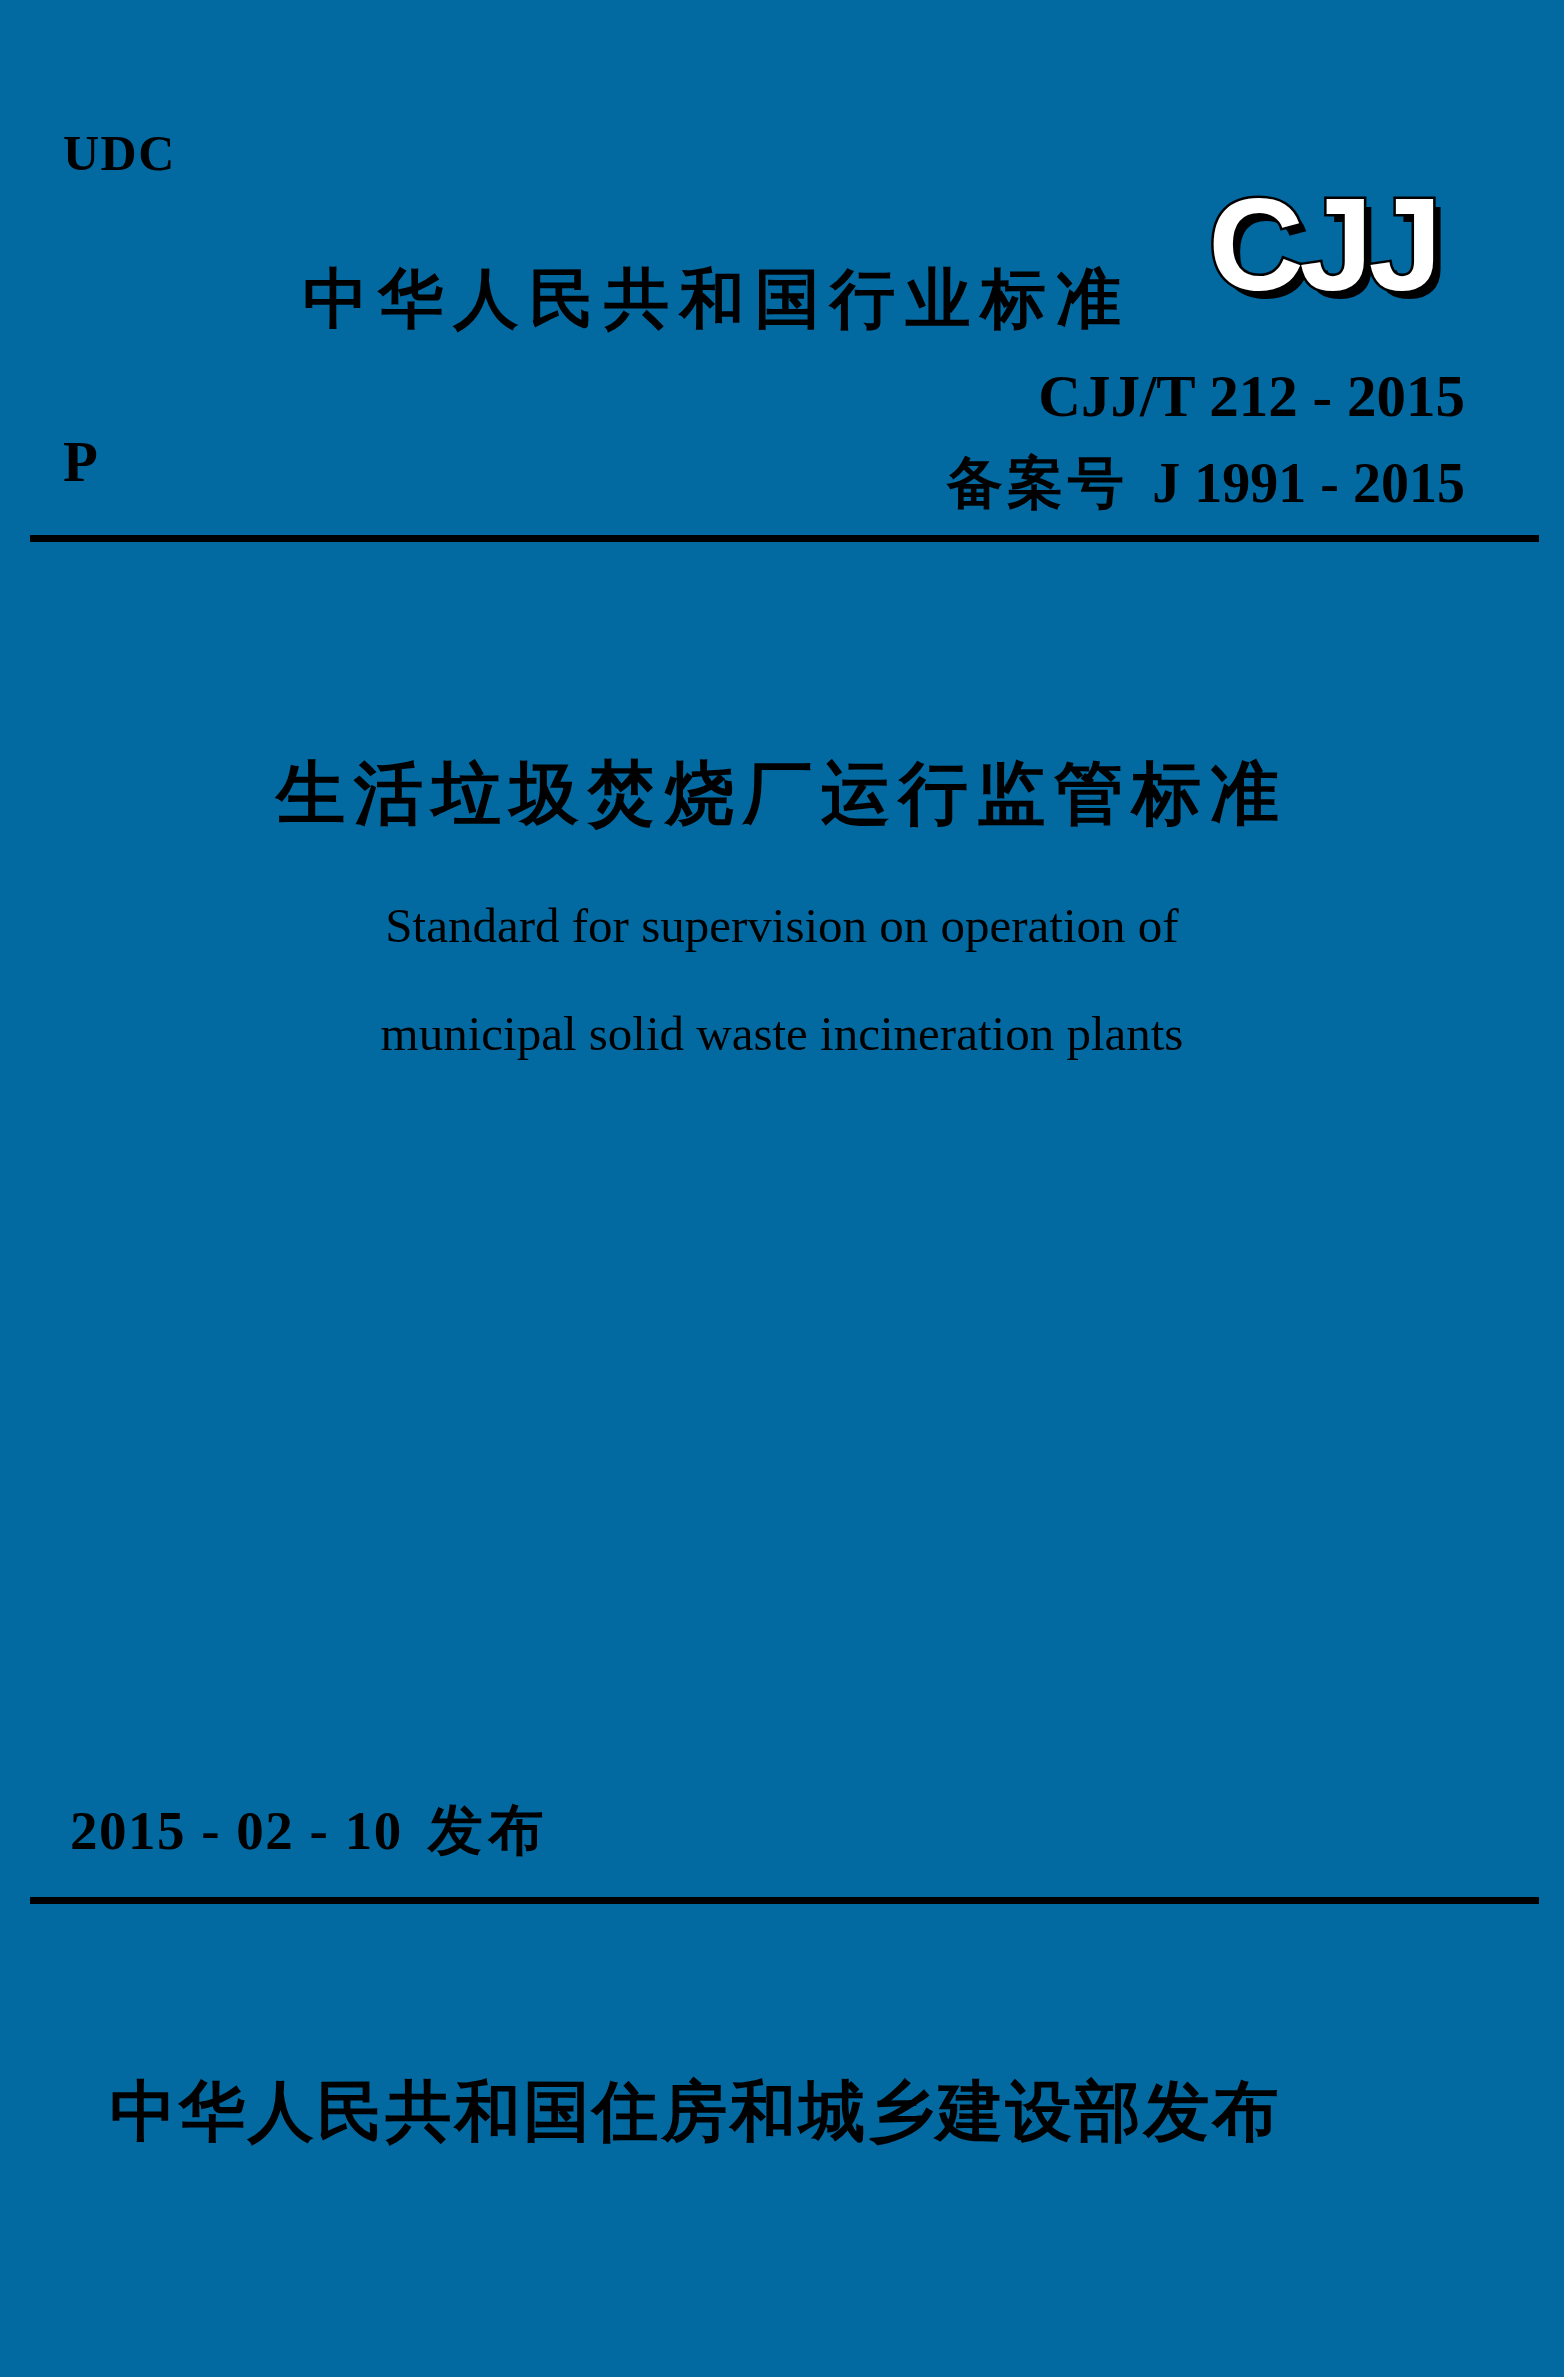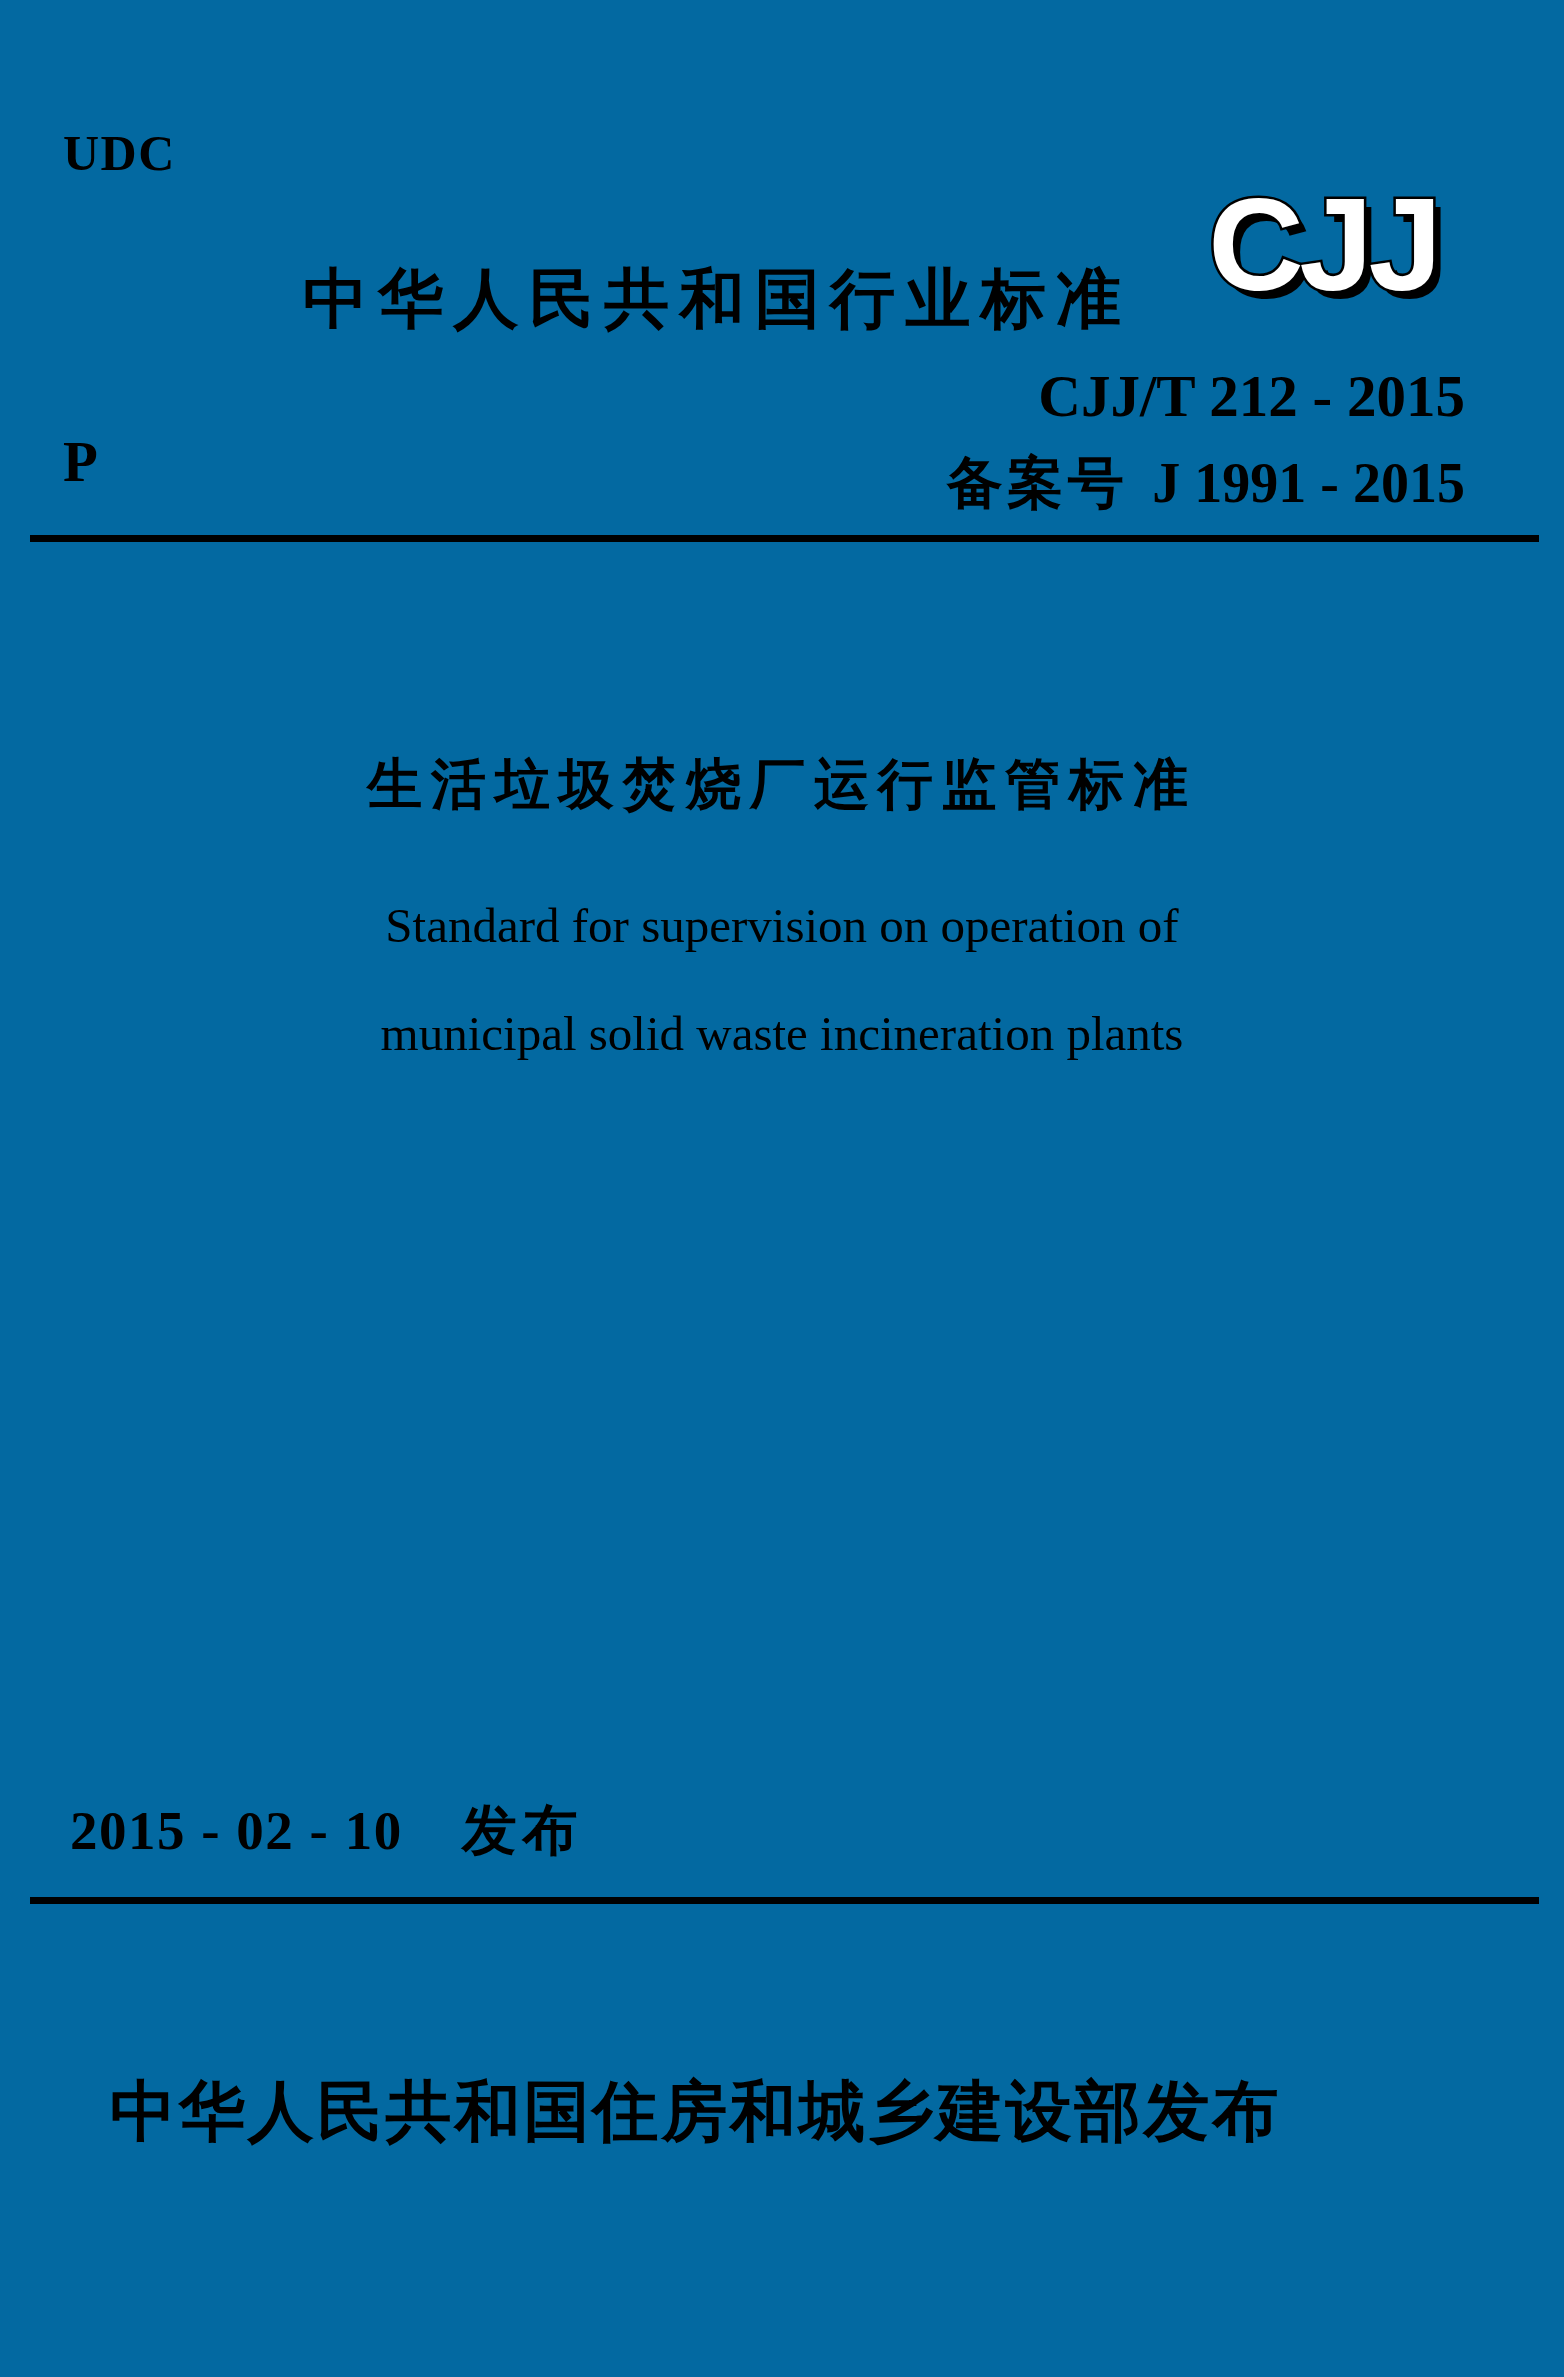--- a/index.html
+++ b/index.html
@@ -96,21 +96,21 @@
   .rule2 { top: 1897px; }
 
   .title-cn {
     position: absolute;
     left: 0;
     right: 0;
     top: 748px;
     text-align: center;
     font-family: "Liberation Serif", serif;
     font-weight: bold;
-    font-size: 55px;
+    font-size: 69px;
     letter-spacing: 8.8px;
     white-space: nowrap;
   }
 
   .title-en {
     position: absolute;
     left: 0;
     right: 0;
     text-align: center;
     font-family: "Liberation Serif", serif;
@@ -126,21 +126,21 @@
     top: 1794px;
     left: 70px;
     right: 99px;
     display: flex;
     justify-content: space-between;
     align-items: baseline;
   }
   .date-block {
     display: flex;
     align-items: baseline;
-    gap: 59px;
+    gap: 25px;
     white-space: nowrap;
   }
   .date-num {
     font-family: "Liberation Serif", serif;
     font-weight: bold;
     font-size: 55px;
     letter-spacing: 1.5px;
   }
   .date-label {
     font-family: "Liberation Sans", sans-serif;

